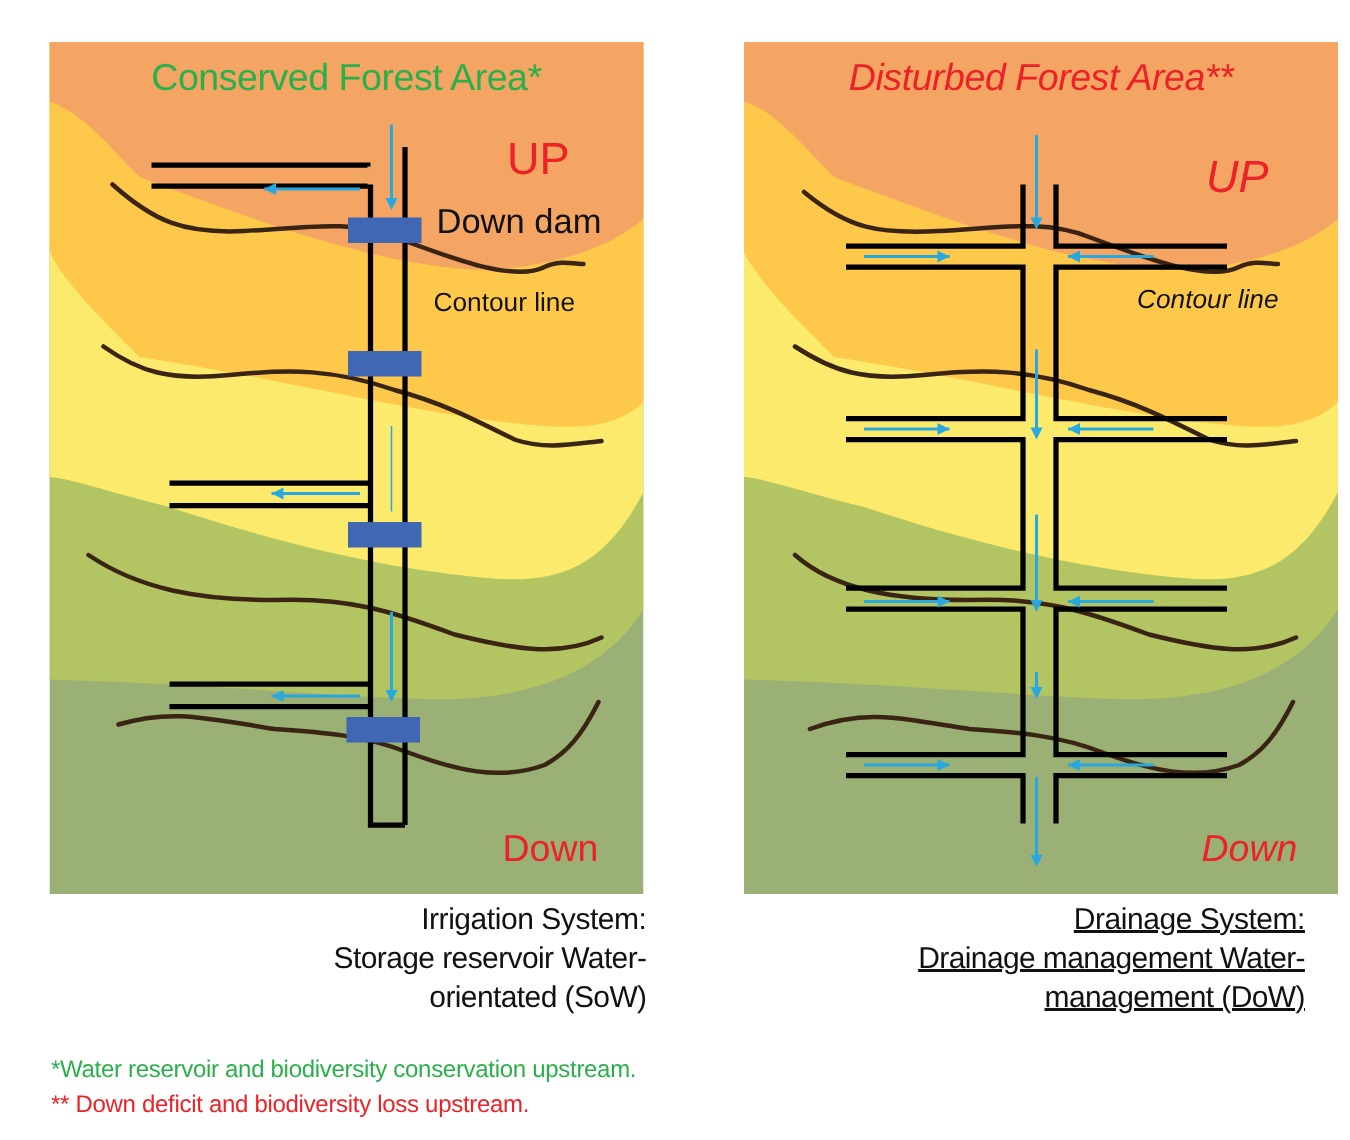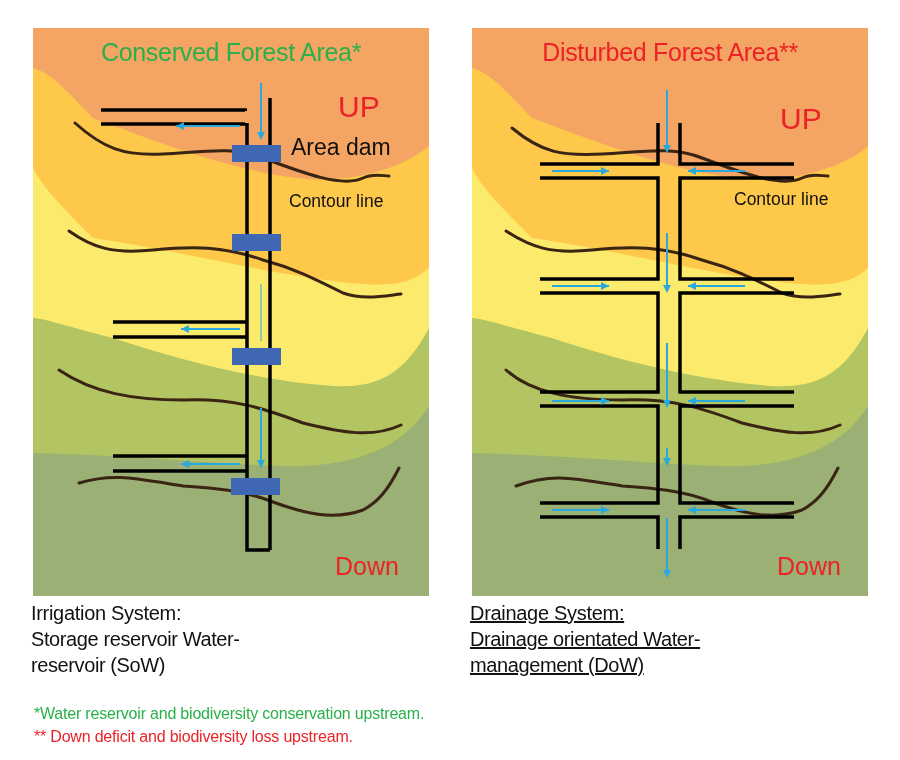--- a/index.html
+++ b/index.html
@@ -1,28 +1,28 @@
 <!DOCTYPE html>
 <html><head>
 <meta charset="utf-8">
 <style>
   html, body { margin:0; padding:0; background:#ffffff; }
   body { width:900px; height:760px; position:relative; overflow:hidden;
          font-family:"Liberation Sans", "DejaVu Sans", sans-serif; }
   .panel { position:absolute; top:28px; width:396px; height:568px; }
   #panel-left { left:33px; }
-  #panel-right { left:472px; }
+  #panel-right { left:496px;font-style:italic; }
   .panel svg { position:absolute; left:0; top:0; }
   .lbl { position:absolute; white-space:nowrap; }
   .title { font-size:25px; top:10px; left:0; width:396px; text-align:center; letter-spacing:-0.3px; }
   .up { font-size:30px; }
   .down { font-size:25px; }
   .annot { font-size:17.5px; color:#111;text-align:center; }
   .peat { font-size:23px; color:#111; }
-  .caption { position:absolute; top:600px; width:400px; text-align:left; color:#111; line-height:26px; }
+  .caption { position:absolute; top:600px; width:400px; text-align:right; color:#111; line-height:26px; }
   .caption .c1 { font-size:20px; font-weight:normal; letter-spacing:-0.3px; }
   .caption .c2 { font-size:20px; letter-spacing:-0.4px; }
   #caption-left { left:31px; }
   #caption-right { left:470px;text-decoration:underline; }
   .foot { position:absolute; left:34px; font-size:16px; letter-spacing:-0.2px; }
 </style>
 </head>
 <body>
 
 <div class="panel" id="panel-left">
@@ -77,21 +77,21 @@
           <path class="ah" d="M224,432 L228,440 L232,432 Z" fill="#29a8e0" stroke="none"></path>
         </g>
       <g>
           <line x1="148" y1="436" x2="207" y2="436"></line>
           <path class="ah" d="M156,432 L148,436 L156,440 Z" fill="#29a8e0" stroke="none"></path>
         </g>
     </g>
   </svg>
   <div class="lbl title" style="color:#2ab04a;">Conserved Forest Area*</div>
   <div class="lbl up" style="left:305px;top:62px;color:#ec2227;">UP</div>
-  <div class="lbl peat" style="left:258px;top:106px;">Area dam</div>
+  <div class="lbl peat" style="left:258px;top:106px;">Down dam</div>
   <div class="lbl annot" style="left:256px;top:163px;">Contour line</div>
   <div class="lbl down" style="left:302px;top:524px;color:#ec2227;">Down</div>
 </div>
 
 <div class="panel" id="panel-right">
   <svg width="408" height="568" viewBox="0 0 408 568">
     <g>
       <rect class="b-sage" x="0" y="0" width="396" height="568" fill="#9ab074"></rect>
       <path class="b-lgreen" d="M0,0 H396 V378 C370,420 320,440 250,438 C180,436 110,428 0,425 Z" fill="#b3c563"></path>
       <path class="b-yellow" d="M0,0 H396 V300 C370,350 340,360 300,358 C220,352 140,330 80,310 C40,300 10,290 0,290 Z" fill="#fcea6c"></path>
@@ -167,22 +167,22 @@
   </svg>
   <div class="lbl title" style="color:#ec2227;">Disturbed Forest Area**</div>
   <div class="lbl up" style="left:308px;top:74px;color:#ec2227;">UP</div>
   <div class="lbl annot" style="left:262px;top:161px;">Contour line</div>
   <div class="lbl down" style="left:305px;top:524px;color:#ec2227;">Down</div>
 </div>
 
 <div class="caption" id="caption-left">
   <div class="c1">Irrigation System:</div>
   <div class="c2">Storage reservoir Water-</div>
-  <div class="c2">reservoir (SoW)</div>
+  <div class="c2">orientated (SoW)</div>
 </div>
 <div class="caption" id="caption-right">
   <div class="c1">Drainage System:</div>
-  <div class="c2">Drainage orientated Water-</div>
+  <div class="c2">Drainage management Water-</div>
   <div class="c2">management (DoW)</div>
 </div>
 
 <div class="foot" style="top:705px;color:#2ab04a;">*Water reservoir and biodiversity conservation upstream.</div>
 <div class="foot" style="top:728px;color:#ec2227;">** Down deficit and  biodiversity loss upstream.</div>
 
 </body></html>

